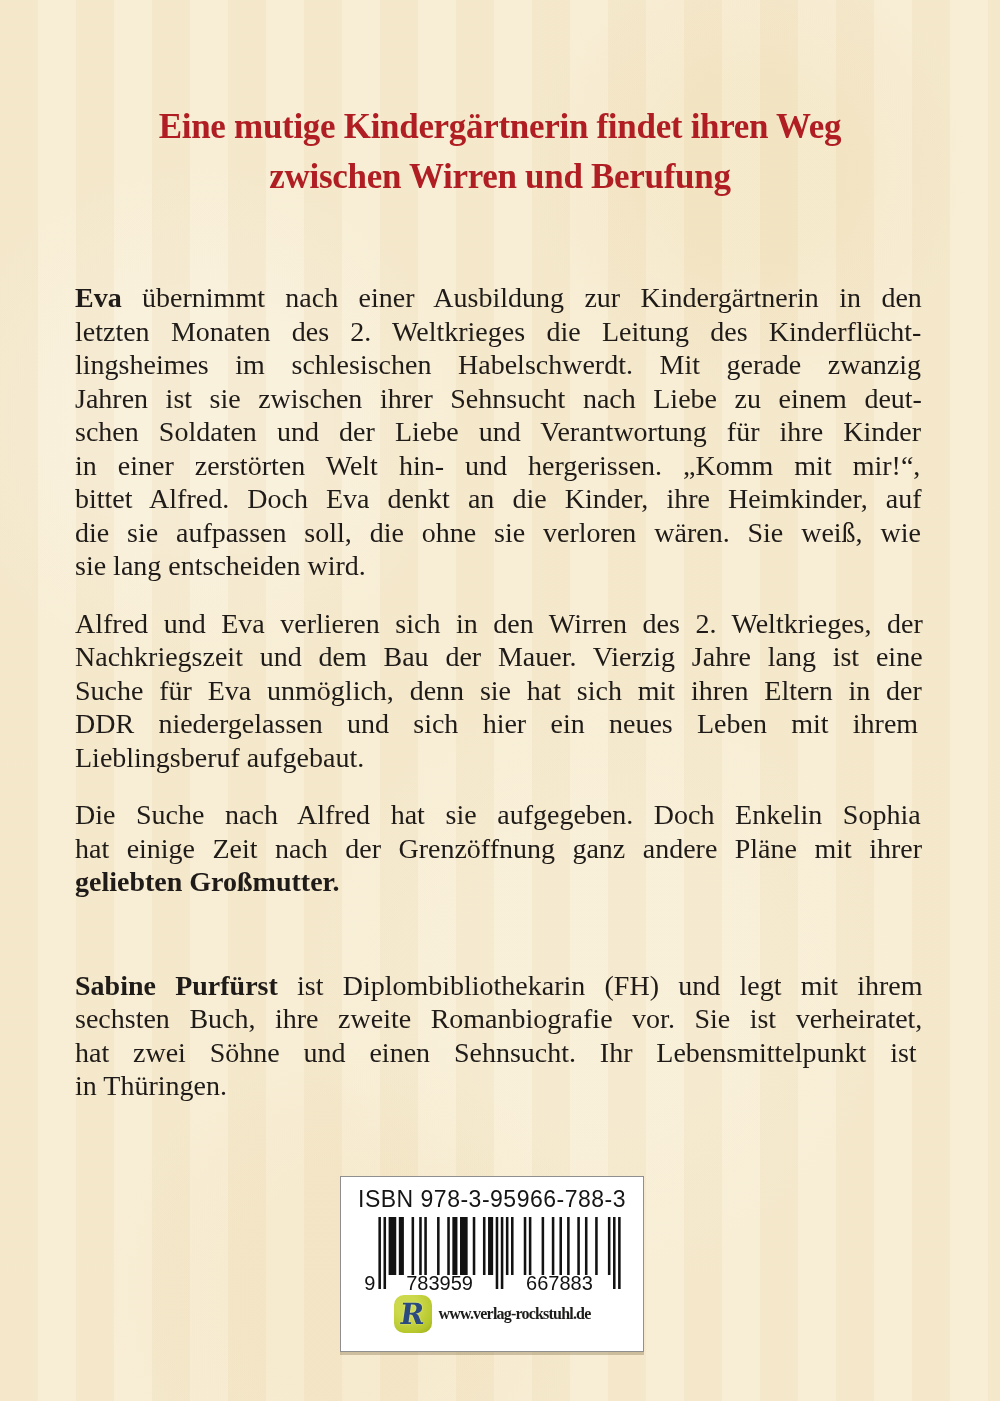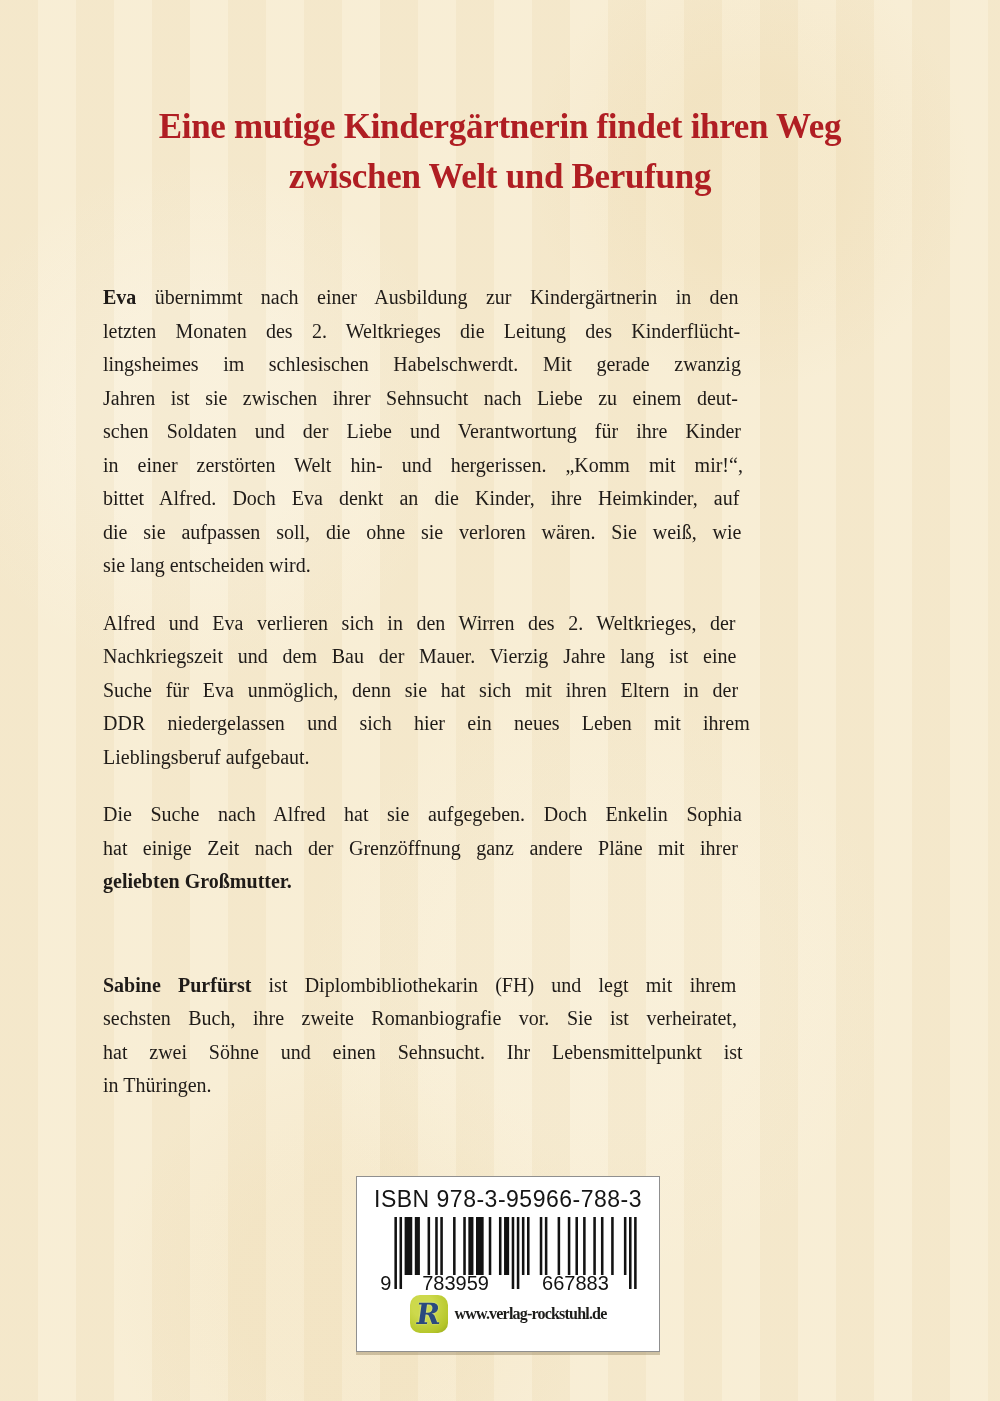--- a/index.html
+++ b/index.html
@@ -21,33 +21,33 @@
     padding-top:102px;
     text-align:center;
     color:var(--headline-color,#b01e23);
     font-weight:bold;
     font-size:35px;
     line-height:50px;
     letter-spacing:-0.3px;
   }
   .text-col{
     width:794px;
-    margin-left:103px;
+    margin-left:75px;
     margin-top:79px;
-    font-size:20px;
+    font-size:28px;
     line-height:33.5px;
   }
   .para{margin:0 0 24px 0;}
   .para-author{margin-top:70px;}
   .pline{white-space:nowrap;}
   .pline b{font-weight:bold;}
   
   .isbn-box{
     position:absolute;
-    left:356px;top:1176px;
+    left:340px;top:1176px;
     width:304px;height:176px;
     background:#ffffff;
     border:1px solid #8f8f8f;
     box-shadow:0 3px 0 rgba(130,110,70,0.35);
     box-sizing:border-box;
     text-align:center;
   }
   .isbn-label{
     margin-top:9px;
     font-family:"Liberation Sans", sans-serif;
@@ -90,21 +90,21 @@
     white-space:nowrap;
   }
 </style>
 </head>
 <body>
 
 <div class="page" style="--headline-color: #b01e23; --logo-bg: #b5c62a; --logo-bg-light: #cdd94c; --logo-letter: #2b4a7e;">
 
   <div class="headline">
     <div>Eine mutige Kindergärtnerin findet ihren Weg</div>
-    <div>zwischen Welt und Berufung</div>
+    <div>zwischen Wirren und Berufung</div>
   </div>
 
   <div class="text-col">
     <div class="para">
         <div class="pline"><span class="lwrap" style="word-spacing: 13.38px;"><b>Eva</b> übernimmt nach einer Ausbildung zur Kindergärtnerin in den</span></div>
         <div class="pline"><span class="lwrap" style="word-spacing: 14.28px;">letzten Monaten des 2. Weltkrieges die Leitung des Kinderflücht-</span></div>
         <div class="pline"><span class="lwrap" style="word-spacing: 19.58px;">lingsheimes im schlesischen Habelschwerdt. Mit gerade zwanzig</span></div>
         <div class="pline"><span class="lwrap" style="word-spacing: 10.52px;">Jahren ist sie zwischen ihrer Sehnsucht nach Liebe zu einem deut-</span></div>
         <div class="pline"><span class="lwrap" style="word-spacing: 13.1px;">schen Soldaten und der Liebe und Verantwortung für ihre Kinder</span></div>
         <div class="pline"><span class="lwrap" style="word-spacing: 14.03px;">in einer zerstörten Welt hin- und hergerissen. „Komm mit mir!“,</span></div>

